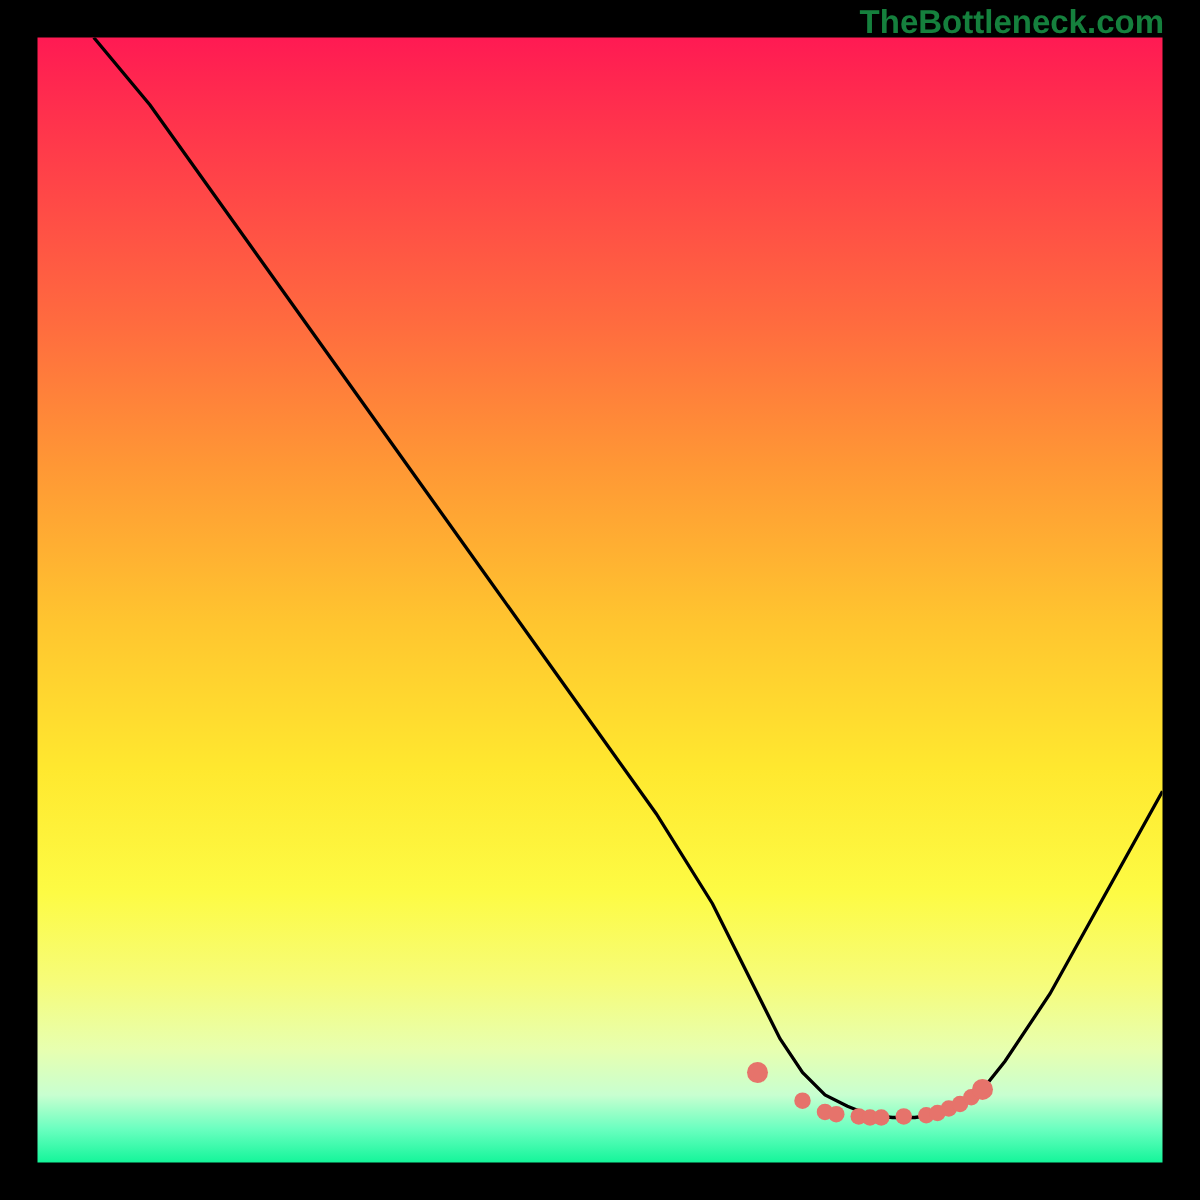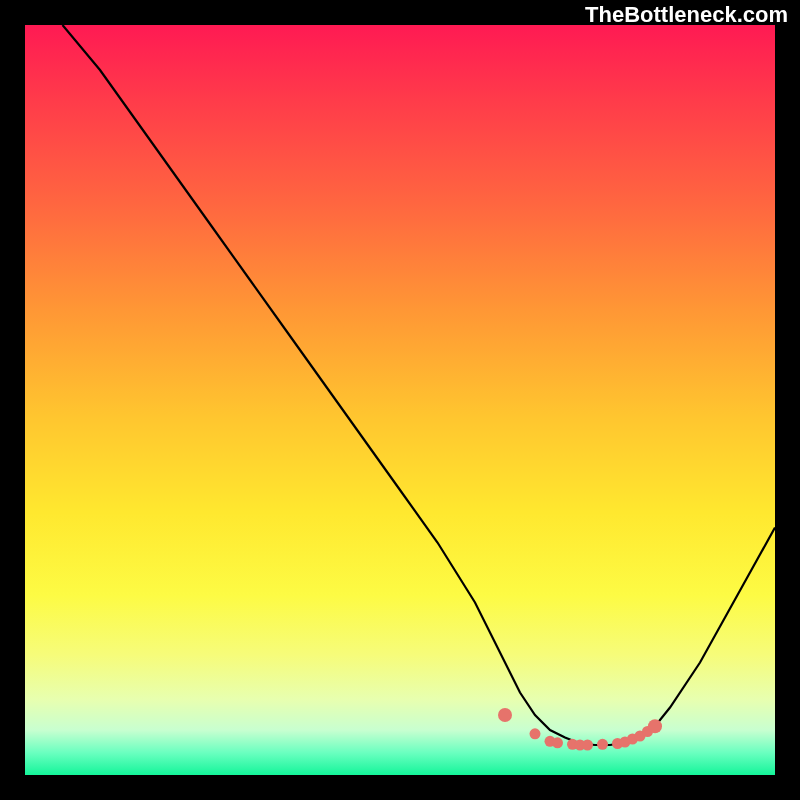--- a/index.html
+++ b/index.html
@@ -7,22 +7,22 @@
     padding: 0;
     width: 800px;
     height: 800px;
     background: #000;
     position: relative;
     font-family: Arial, sans-serif;
   }
   .watermark {
     position: absolute;
     top: 2px;
-    right: 12px;
-    color: #ffffff;
+    right: 24px;
+    color: #15803d;
     font-size: 22px;
     font-weight: bold;
     z-index: 10;
   }
   .plot-area {
     position: absolute;
     left: 25px;
     top: 25px;
     width: 750px;
     height: 750px;

